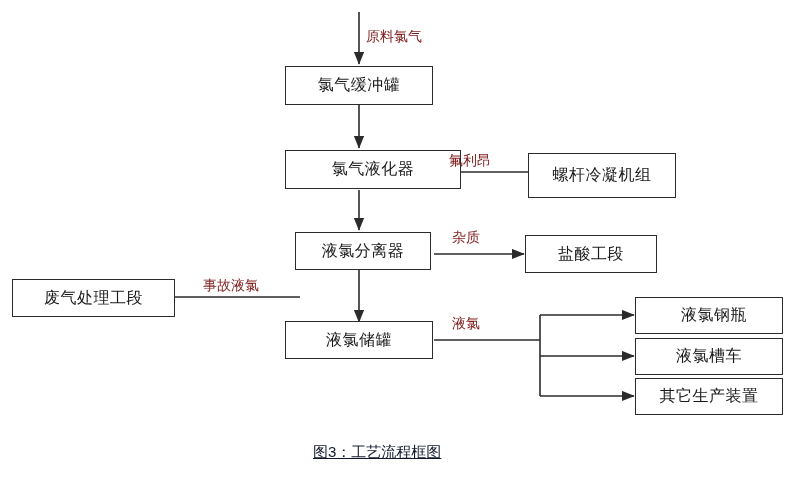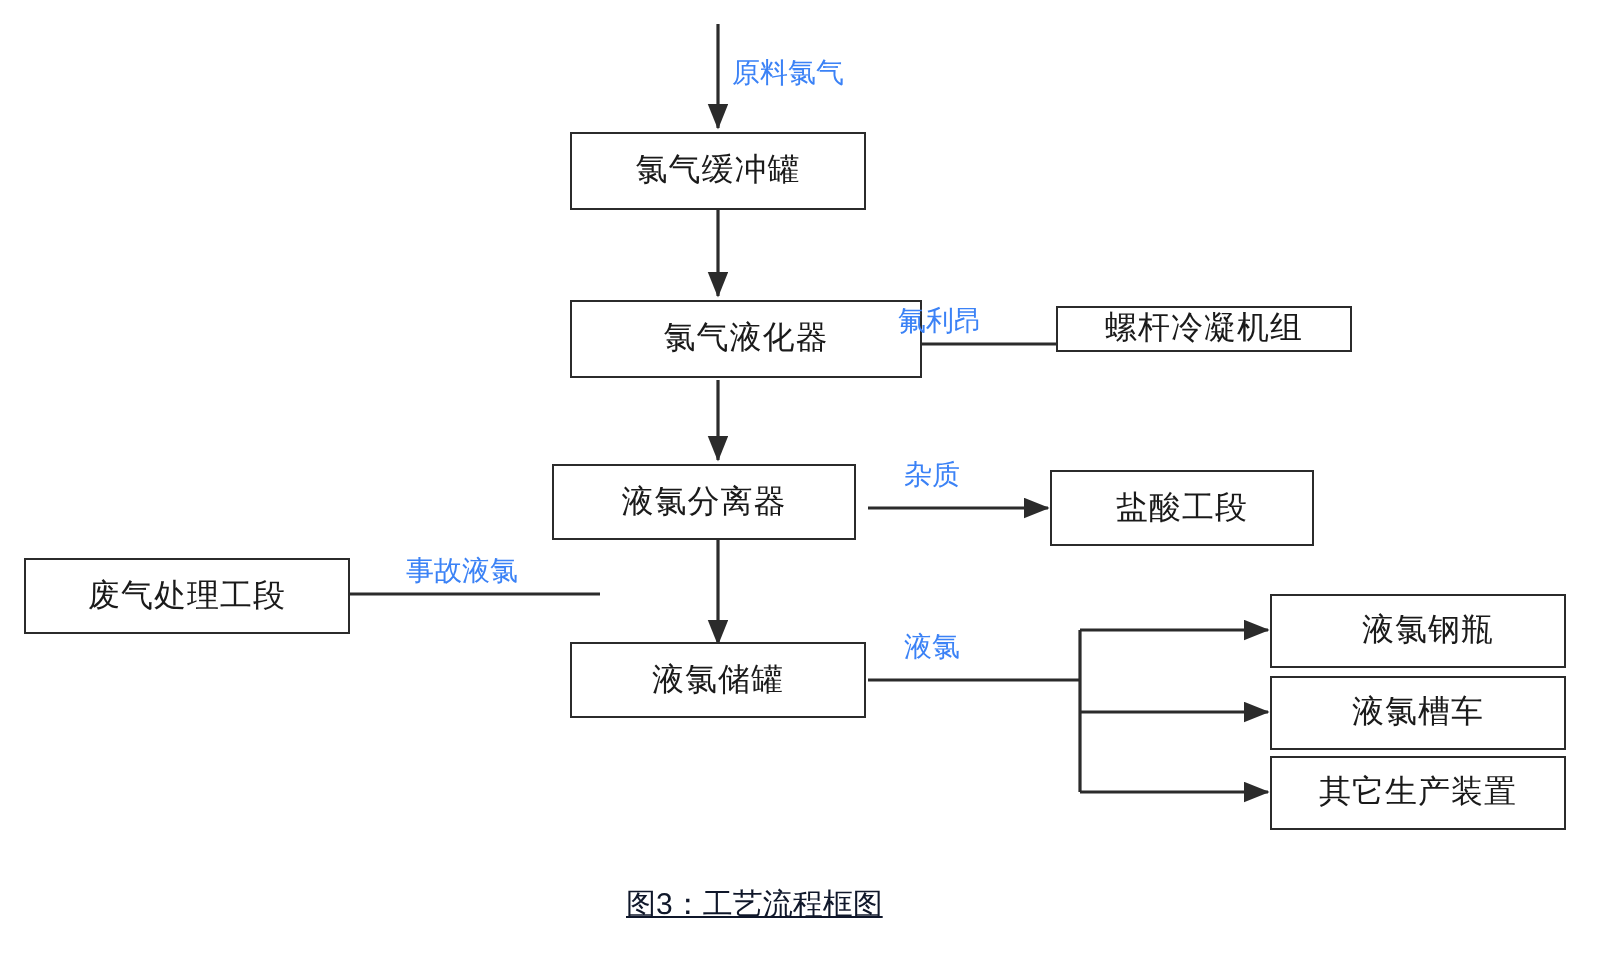--- a/index.html
+++ b/index.html
@@ -24,21 +24,21 @@
     align-items: center;
     justify-content: center;
     font-size: 16px;
     color: #1a1a1a;
     letter-spacing: 0.5px;
     white-space: nowrap;
   }
   .edge-label {
     position: absolute;
     font-size: 14px;
-    color: #3b82f6;
+    color: #7f1d1d;
     white-space: nowrap;
   }
   .caption {
     position: absolute;
     font-size: 15px;
     color: #0f172a;
     white-space: nowrap;
     text-decoration: underline;
   }
   svg.wires {
@@ -89,25 +89,25 @@
   </svg>
 
   <div class="node" style="left:285px; top:66px; width:148px; height:39px;">
     <span>氯气缓冲罐</span>
   </div>
 
   <div class="node" style="left:285px; top:150px; width:176px; height:39px;">
     <span>氯气液化器</span>
   </div>
 
-  <div class="node" style="left:528px; top:153px; width:148px; height:23px;">
+  <div class="node" style="left:528px; top:153px; width:148px; height:45px;">
     <span>螺杆冷凝机组</span>
   </div>
 
-  <div class="node" style="left:276px; top:232px; width:152px; height:38px;">
+  <div class="node" style="left:295px; top:232px; width:136px; height:38px;">
     <span>液氯分离器</span>
   </div>
 
   <div class="node" style="left:525px; top:235px; width:132px; height:38px;">
     <span>盐酸工段</span>
   </div>
 
   <div class="node" style="left:12px; top:279px; width:163px; height:38px;">
     <span>废气处理工段</span>
   </div>

